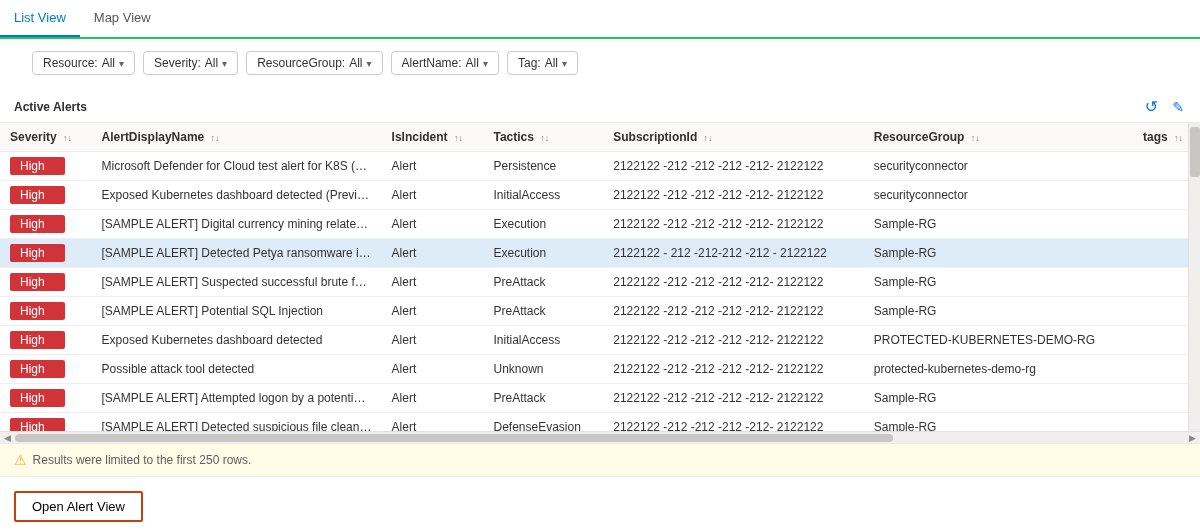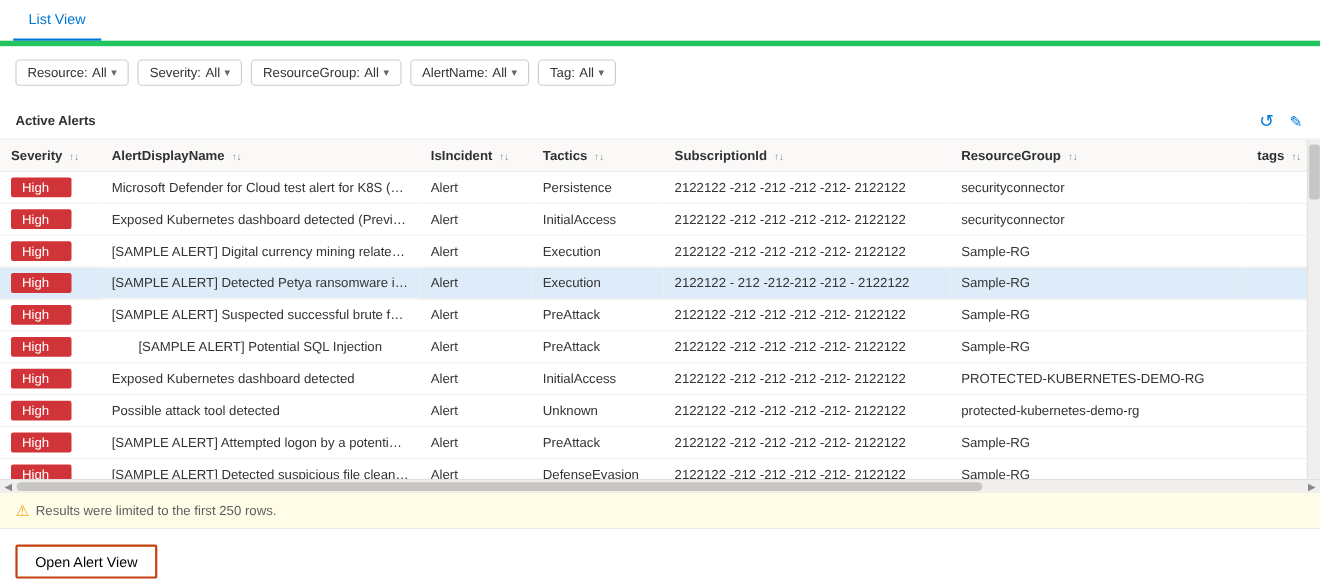--- a/index.html
+++ b/index.html
@@ -1,22 +1,22 @@
 <!DOCTYPE html>
 <html><head>
   <meta charset="utf-8">
   <style>
     * { box-sizing: border-box; margin: 0; padding: 0; }
     body { font-family: 'Segoe UI', Arial, sans-serif; font-size: 13px; background: #fff; color: #333; }
 
-    .top-tabs { display: flex; border-bottom: 5px solid #22c55e; padding: 0 12px; }
+    .top-tabs { display: flex; border-bottom: 2px solid #22c55e; padding: 0 0; }
     .top-tab { padding: 10px 14px; cursor: pointer; font-size: 13px; color: #555; border-bottom: 2px solid transparent; }
     .top-tab.active { color: #0078d4; border-bottom: 2px solid #0078d4; }
 
-    .filter-bar { display: flex; gap: 8px; padding: 12px 14px; flex-wrap: wrap; }
+    .filter-bar { display: flex; gap: 8px; padding: 12px 32px; flex-wrap: wrap; }
     .filter-btn {
       display: flex; align-items: center; gap: 4px;
       border: 1px solid #ccc; border-radius: 4px; padding: 4px 10px;
       background: #fff; cursor: pointer; font-size: 12px; color: #333;
     }
     .chevron { font-size: 10px; color: #666; }
 
     .section-header { display: flex; justify-content: space-between; align-items: center; padding: 8px 14px 4px; }
     .section-title { font-size: 12px; font-weight: 600; color: #323130; }
     .section-icons { display: flex; gap: 10px; }
@@ -51,20 +51,21 @@
       border: 2px solid #c2410c; background: #fff; color: #000000;
       padding: 6px 16px; font-size: 13px; cursor: pointer; border-radius: 2px;
       font-weight: 500;
     }
   </style>
 </head>
 <body>
 
 <div class="top-tabs">
   <div class="top-tab active">List View</div>
+  <div class="top-tab">Map View</div>
 </div>
 
 <div class="filter-bar">
   <button class="filter-btn">
     <span>Resource:</span>
     <span>All</span>
     <span class="chevron">▾</span>
   </button>
   <button class="filter-btn">
     <span>Severity:</span>
@@ -152,21 +153,21 @@
               <td><span class="severity-badge">High</span></td>
               <td style="max-width: 260px; overflow: hidden; text-overflow: ellipsis; white-space: nowrap;">[SAMPLE ALERT] Suspected successful brute force attack</td>
               <td>Alert</td>
               <td>PreAttack</td>
               <td>2122122 -212 -212 -212 -212- 2122122</td>
               <td>Sample-RG</td>
               <td></td>
             </tr>
             <tr>
               <td><span class="severity-badge">High</span></td>
-              <td style="max-width: 260px; overflow: hidden; text-overflow: ellipsis; white-space: nowrap; text-align: center;">[SAMPLE ALERT] Potential SQL Injection</td>
+              <td style="max-width: 260px; overflow: hidden; text-overflow: ellipsis; white-space: nowrap;">[SAMPLE ALERT] Potential SQL Injection</td>
               <td>Alert</td>
               <td>PreAttack</td>
               <td>2122122 -212 -212 -212 -212- 2122122</td>
               <td>Sample-RG</td>
               <td></td>
             </tr>
             <tr>
               <td><span class="severity-badge">High</span></td>
               <td style="max-width: 260px; overflow: hidden; text-overflow: ellipsis; white-space: nowrap;">Exposed Kubernetes dashboard detected</td>
               <td>Alert</td>

